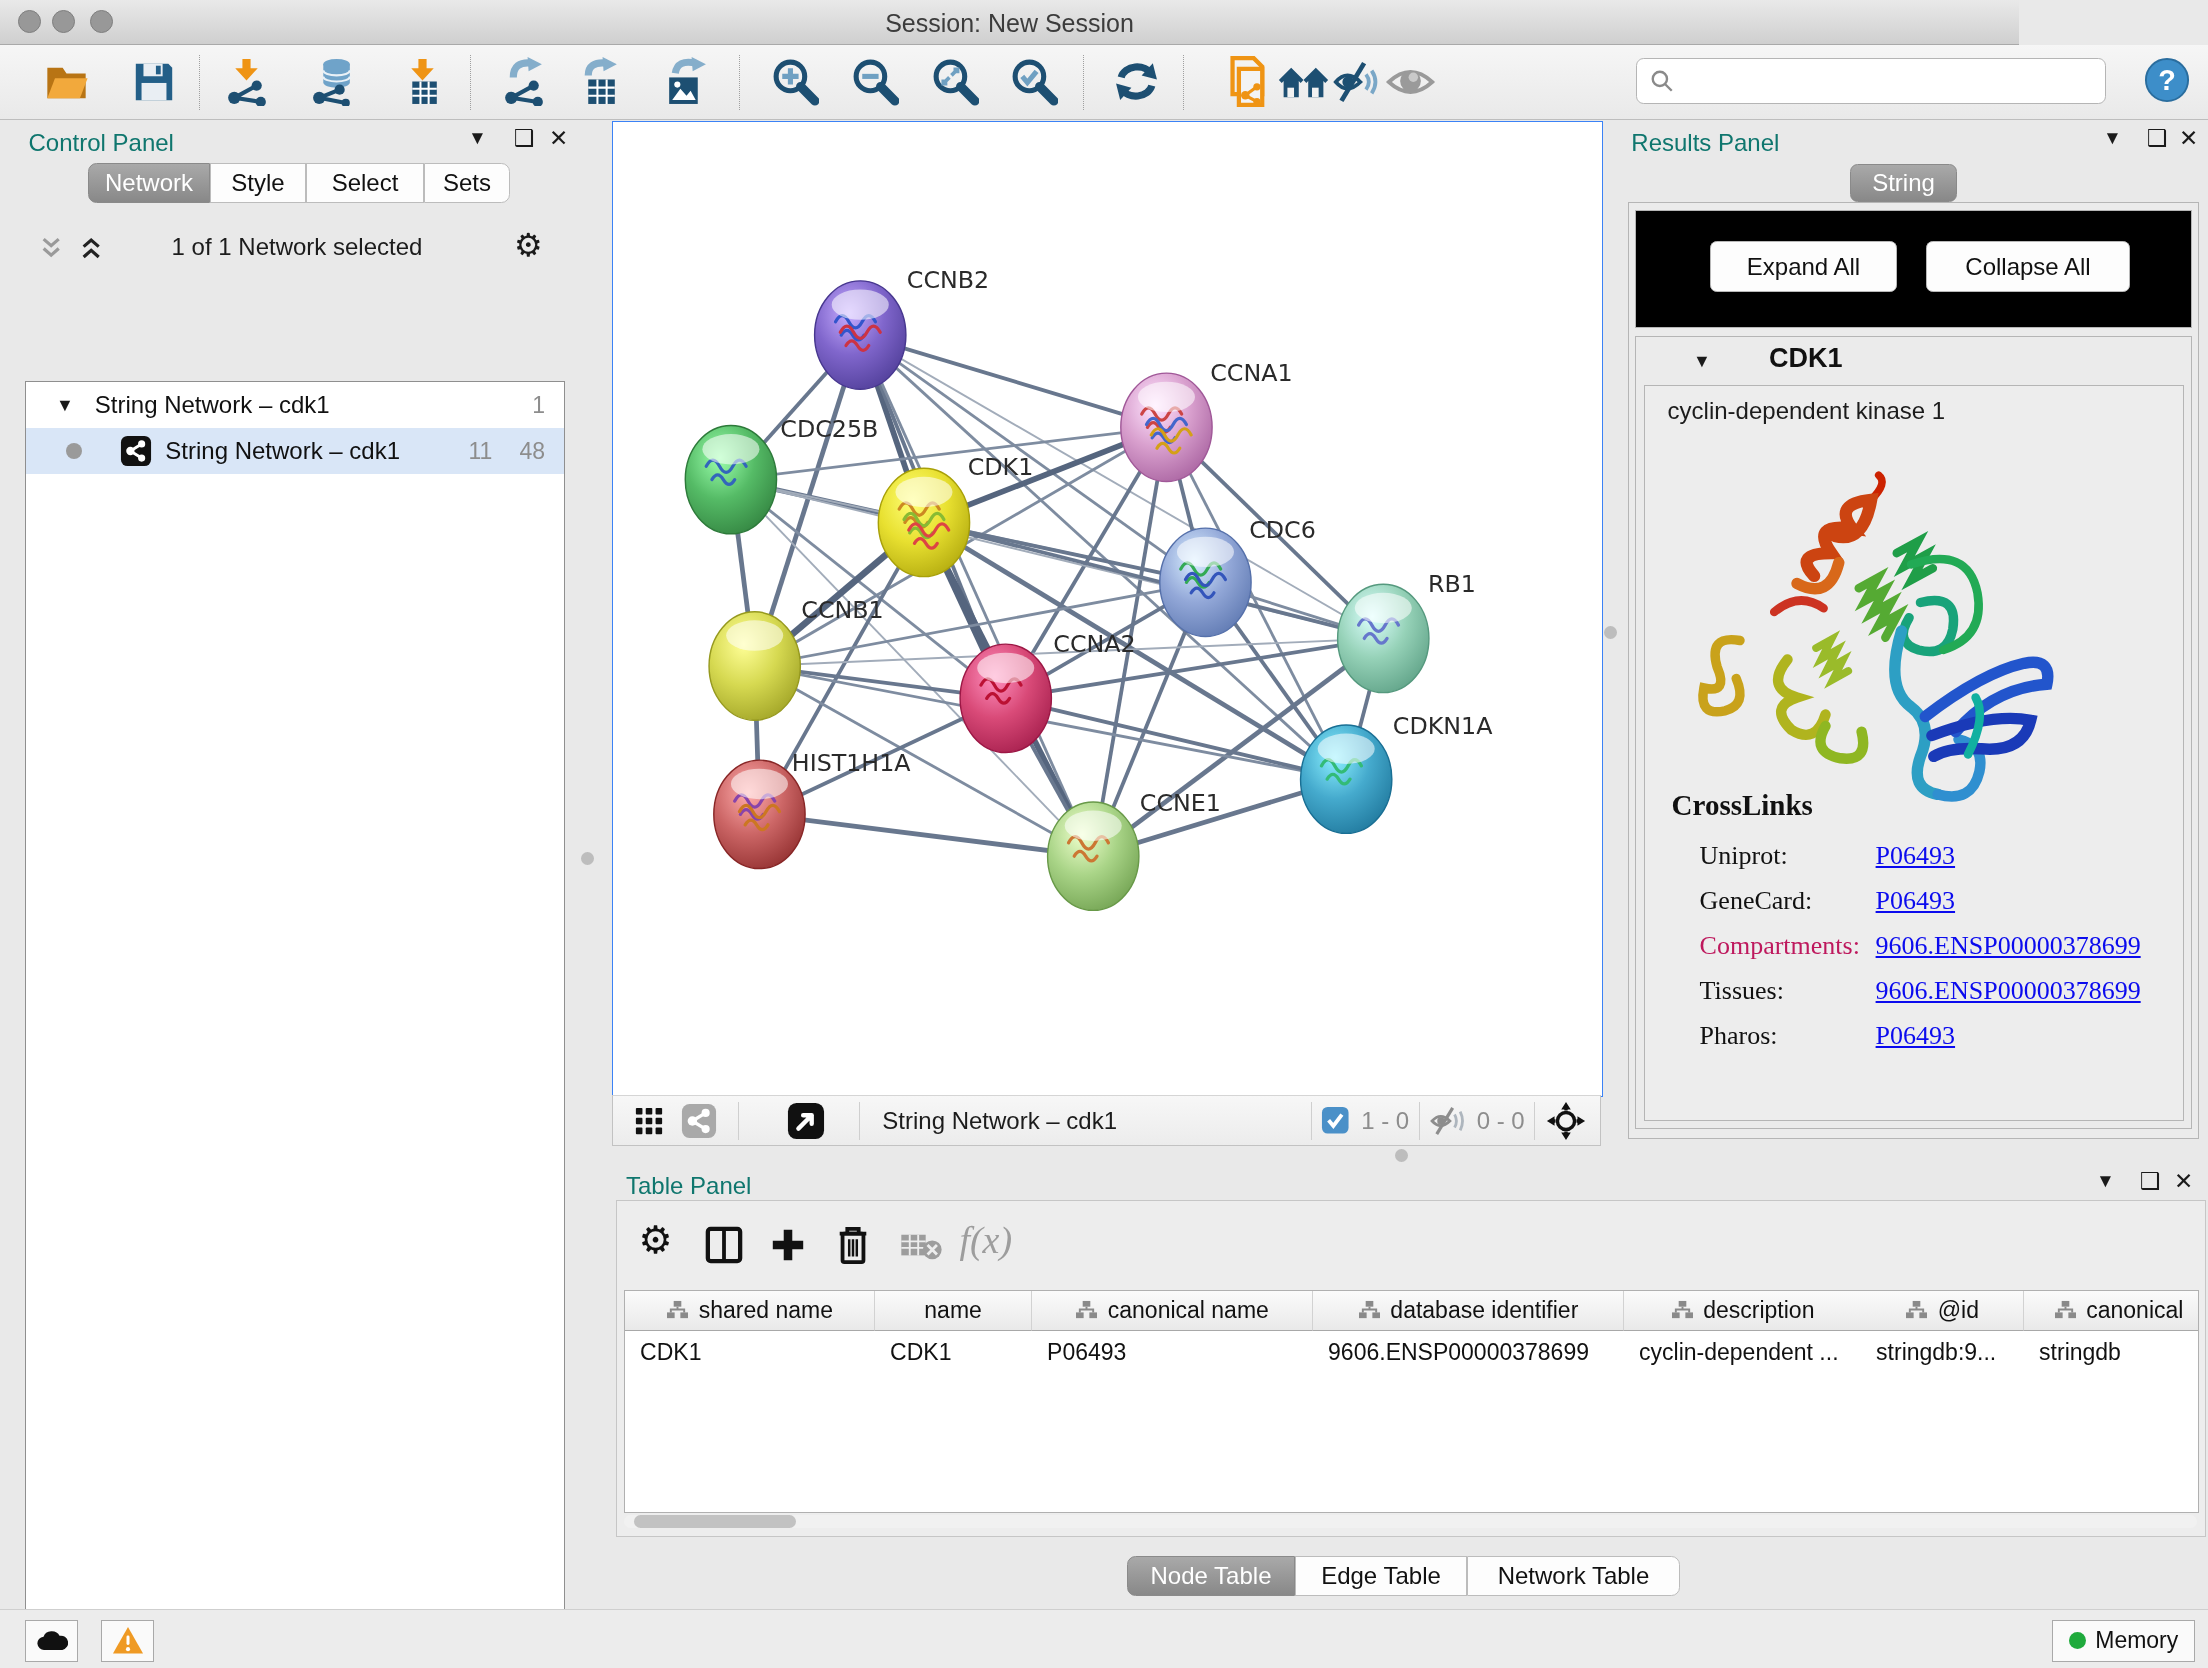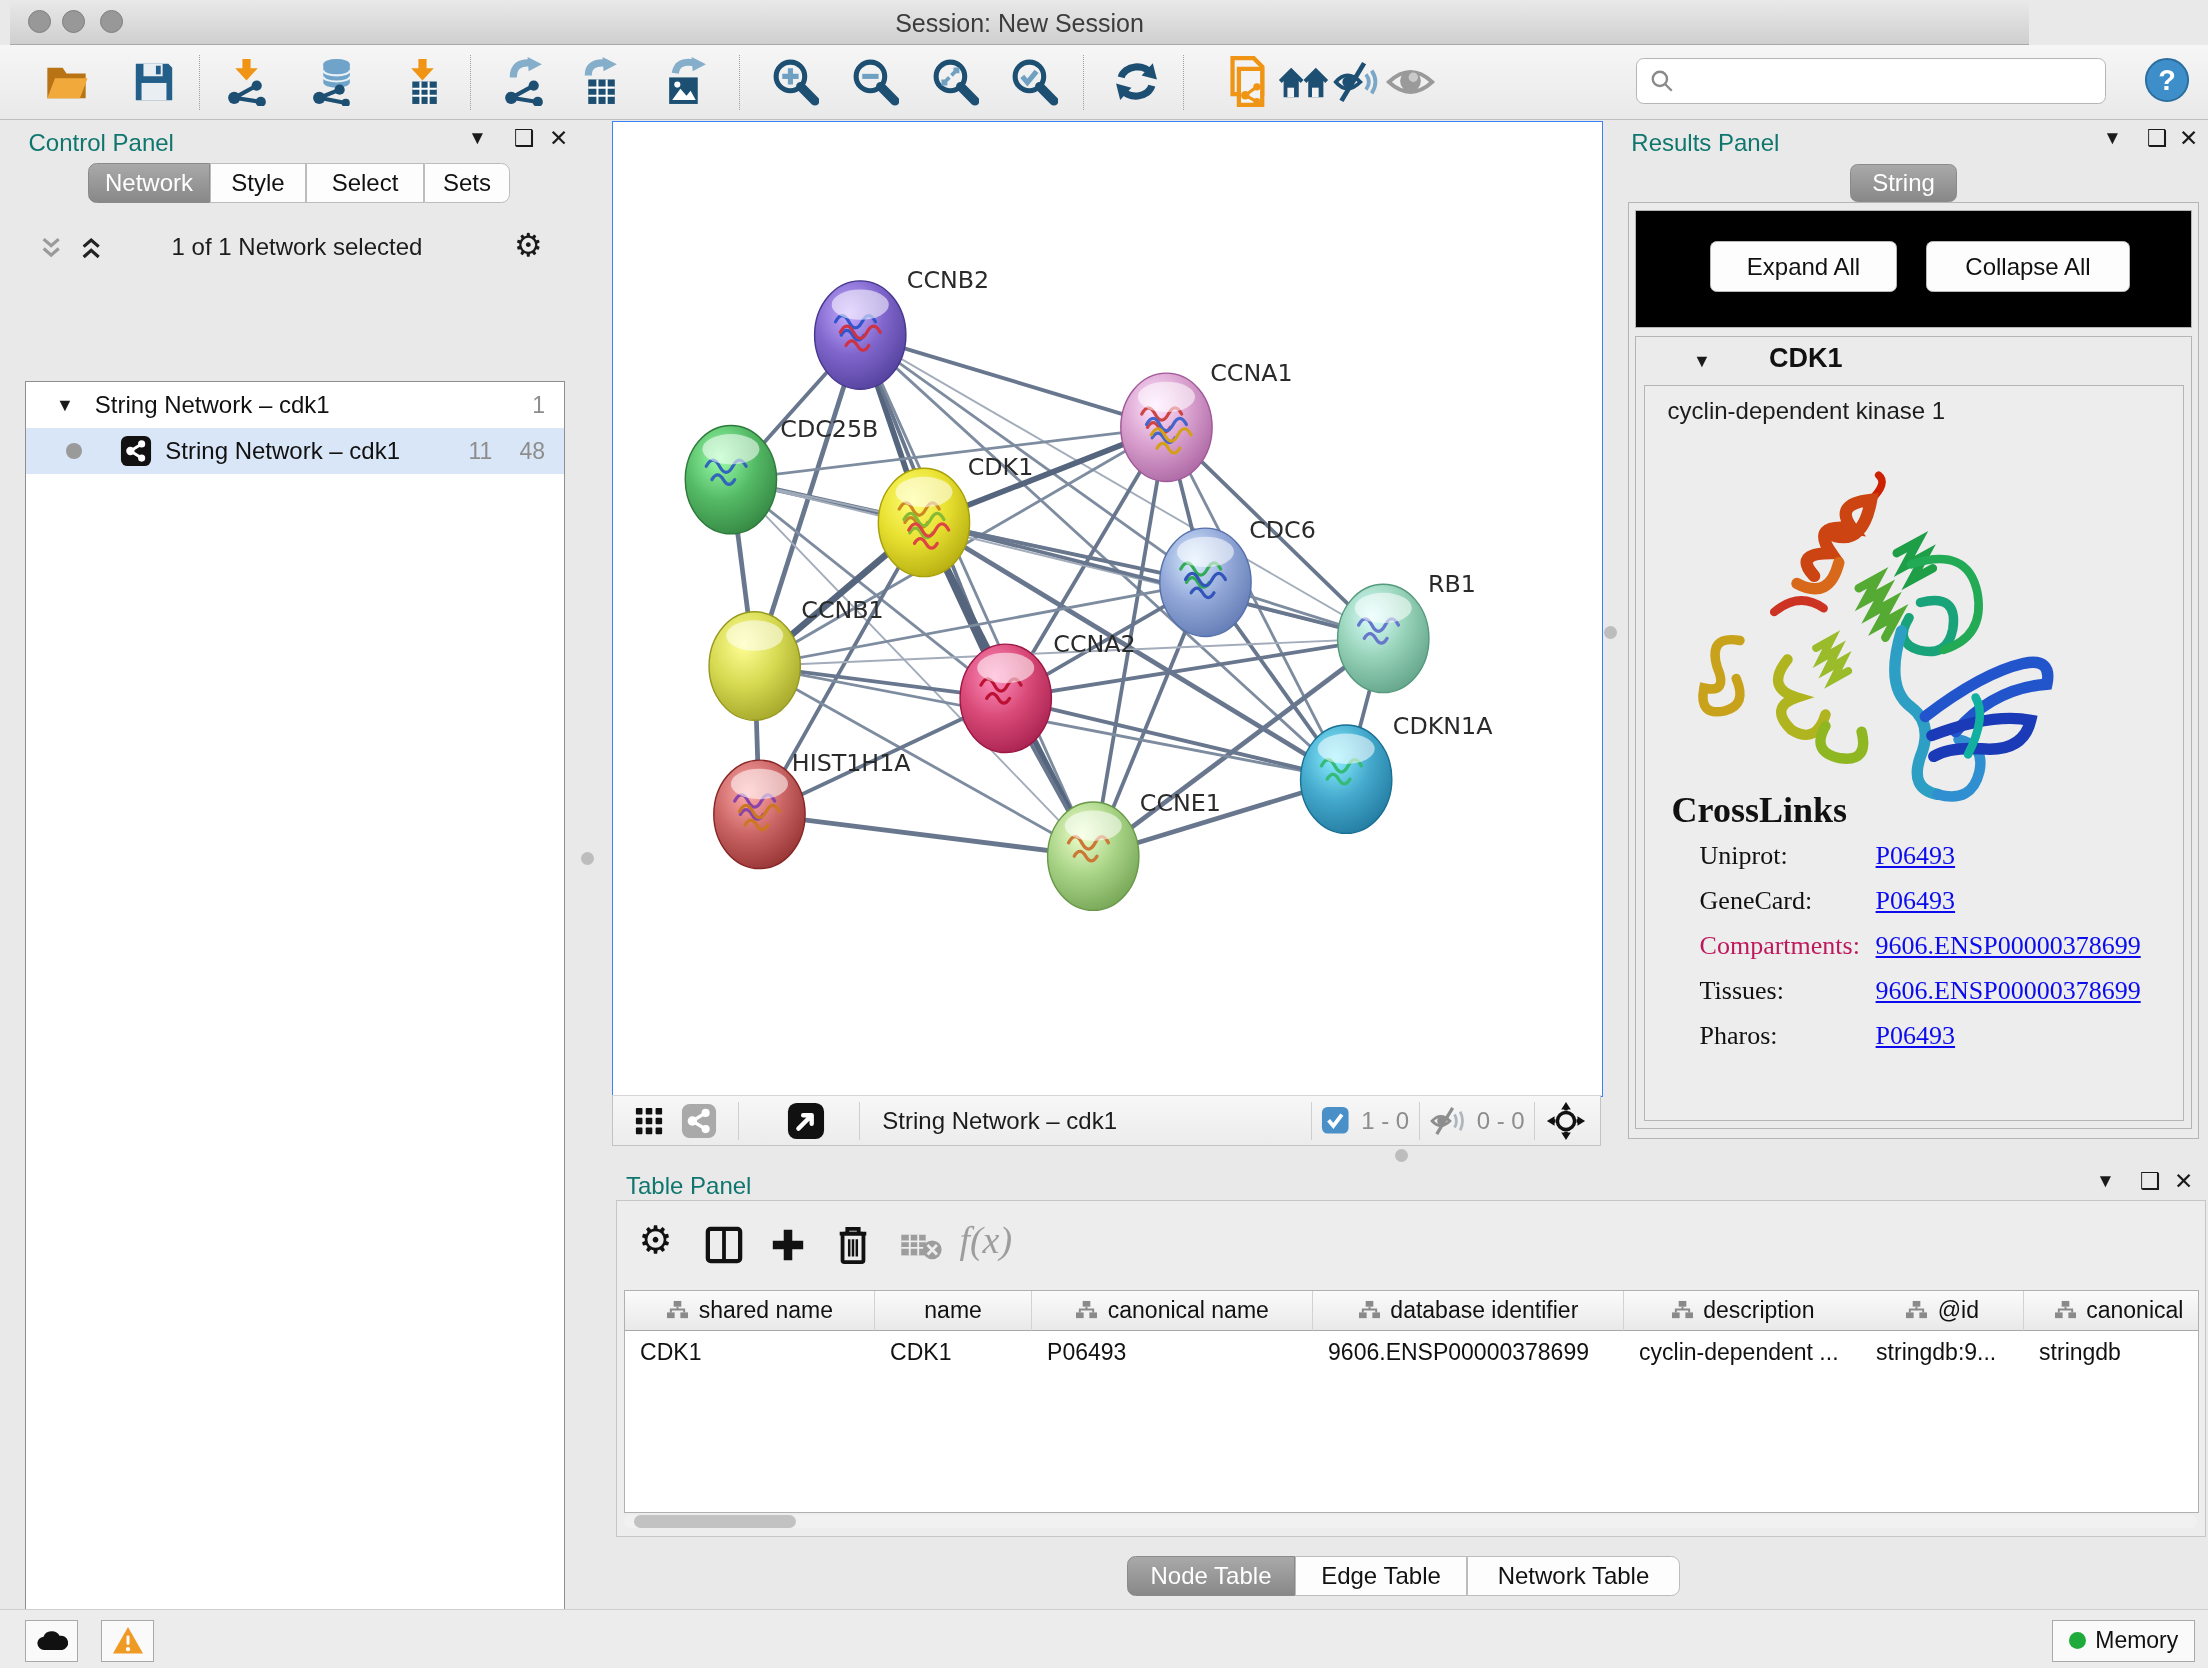--- a/index.html
+++ b/index.html
@@ -1,21 +1,21 @@
 <!DOCTYPE html>
 <html style="font-size:15px"><head>
 <meta charset="utf-8">
 <style>
   html,body{margin:0;padding:0;}
   body{width:2208px;height:1668px;position:relative;background:#e9e9e9;
        font-family:"Liberation Sans","DejaVu Sans",sans-serif;overflow:hidden;
        -webkit-font-smoothing:antialiased;}
   .abs{position:absolute;}
   
-  #titlebar{left:10px;top:0;width:2019px;height:44px;
+  #titlebar{left:0;top:0;width:2019px;height:44px;
     background:linear-gradient(#e9e9e9,#cfcfcf);border-bottom:1px solid #a9a9a9;}
   .traffic{width:21px;height:21px;border-radius:50%;background:#989898;
     border:1px solid #7f7f7f;top:9.5px;}
   #win-title{width:100%;text-align:center;top:8.6px;font-size:25px;color:#3c3c3c;}
   
   #toolbar{left:0;top:45px;width:2208px;height:74px;
     background:linear-gradient(#f6f6f6,#e9e9e9);border-bottom:1px solid #bdbdbd;}
   .tbtn{position:absolute;top:11.4px;width:53px;height:51px;display:flex;
     align-items:center;justify-content:center;cursor:default;}
   .tsep{position:absolute;top:9.5px;width:0;height:55px;
@@ -558,21 +558,21 @@
           <path d="M250 170 q40 -10 34 28 q-6 30 -36 22 q-26 -8 -10 -34" stroke="#18a37a" stroke-width="10"></path>
           <path d="M240 130 q60 -20 70 30 q8 46 -36 60" stroke="#22aa55" stroke-width="9"></path>
           <path d="M230 200 q-18 60 10 80 q24 18 10 52 q-12 34 18 40" stroke="#2d9fc4" stroke-width="12"></path>
           <path d="M268 372 q36 10 44 -24 q6 -28 -22 -34" stroke="#2f8fd0" stroke-width="11"></path>
           <path d="M255 290 q60 -46 104 -56 q30 -6 24 22 q-56 4 -96 50" stroke="#2255cc" stroke-width="12"></path>
           <path d="M262 310 q64 -24 104 -16 q-8 34 -52 30 q-34 -2 -50 8" stroke="#1a3ab8" stroke-width="12"></path>
           <path d="M300 330 q20 -40 8 -60" stroke="#11b0a0" stroke-width="9"></path>
         </g>
       </svg>
 
-      <span class="abs serif" style="left:27px;top:403px;font-size:36px;font-weight:bold;color:#111">CrossLinks</span>
+      <span class="abs serif" style="left:27px;top:403px;font-size:29px;font-weight:bold;color:#111">CrossLinks</span>
       <div id="xl-rows" class="abs" style="left:55px;top:447px;width:466px">
           <div class="serif" style="display: flex; height: 45px; align-items: center; font-size: 26px;">
             <span style="width: 176px; color: rgb(17, 17, 17);">Uniprot:</span>
             <a class="xlink">P06493</a>
           </div>
           <div class="serif" style="display: flex; height: 45px; align-items: center; font-size: 26px;">
             <span style="width: 176px; color: rgb(17, 17, 17);">GeneCard:</span>
             <a class="xlink">P06493</a>
           </div>
           <div class="serif" style="display: flex; height: 45px; align-items: center; font-size: 26px;">

